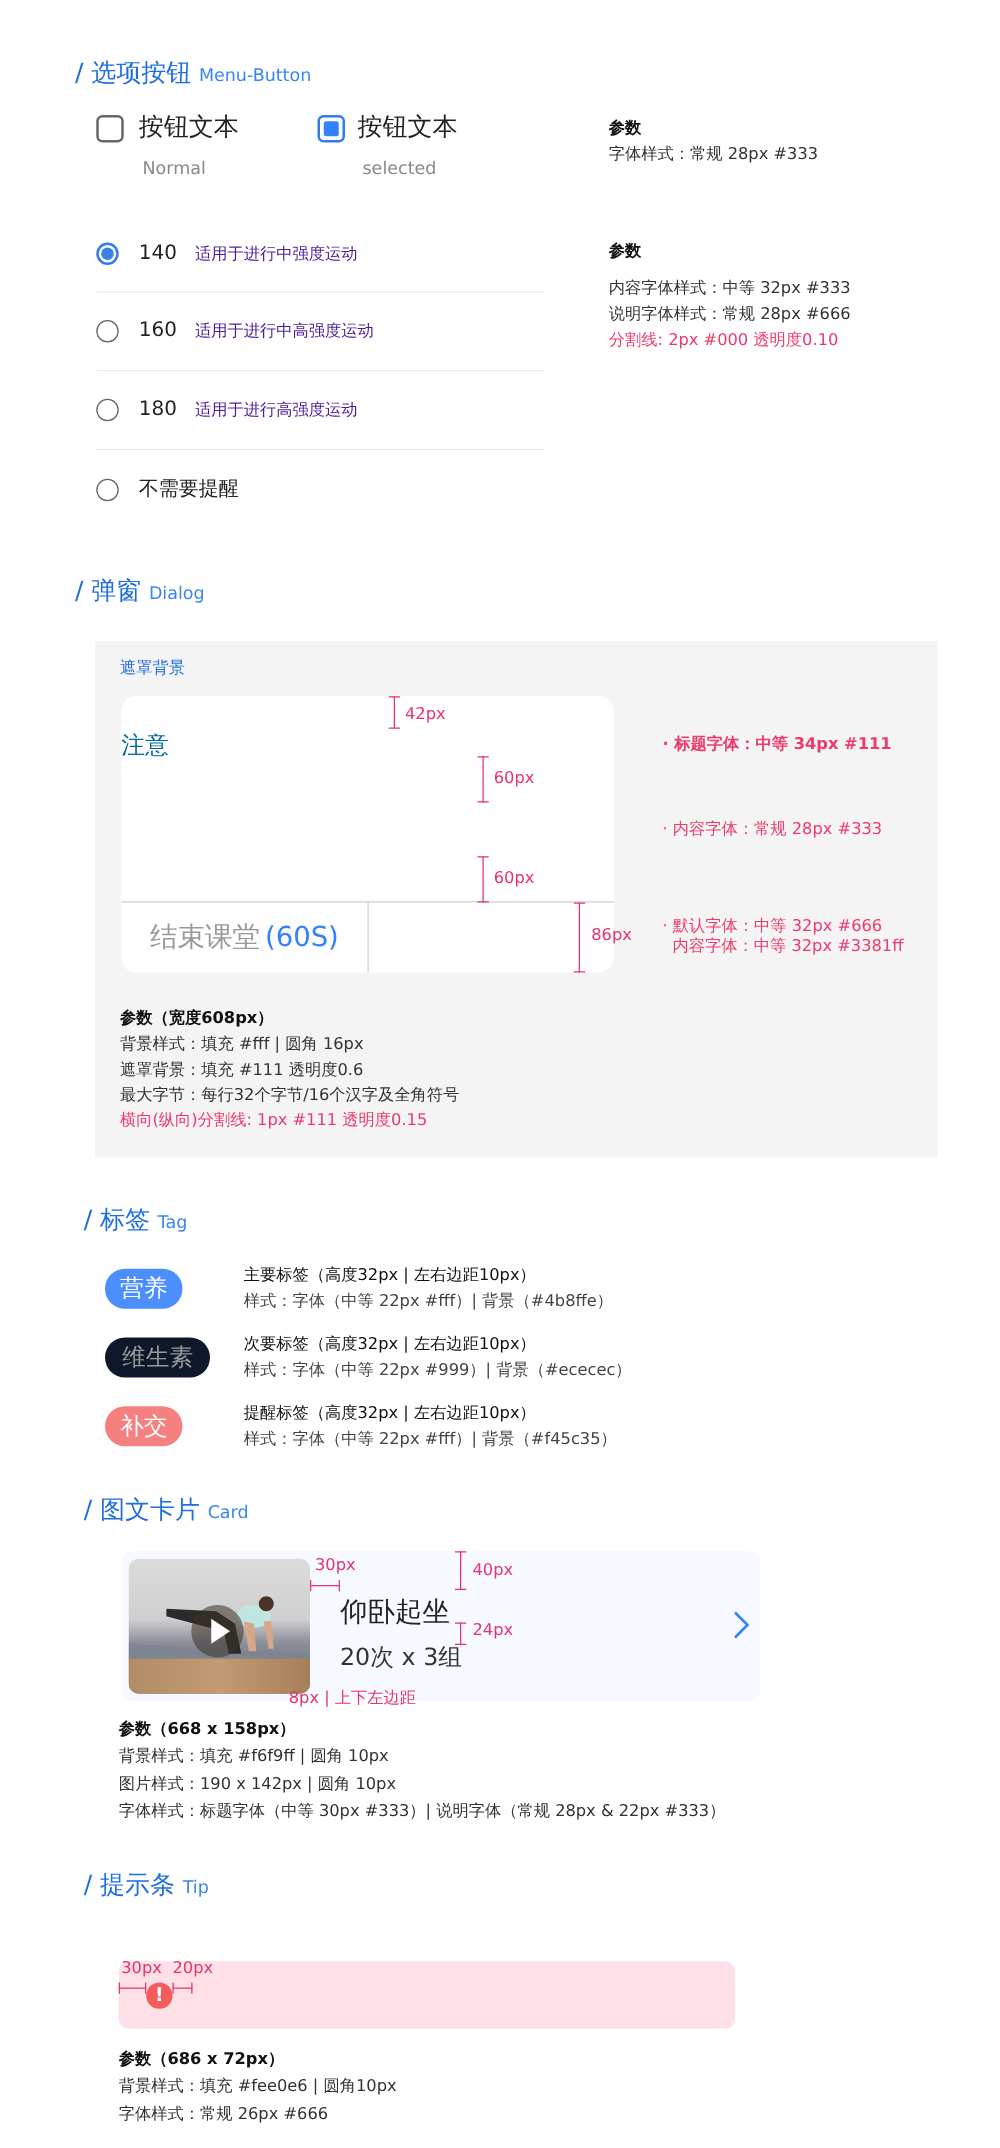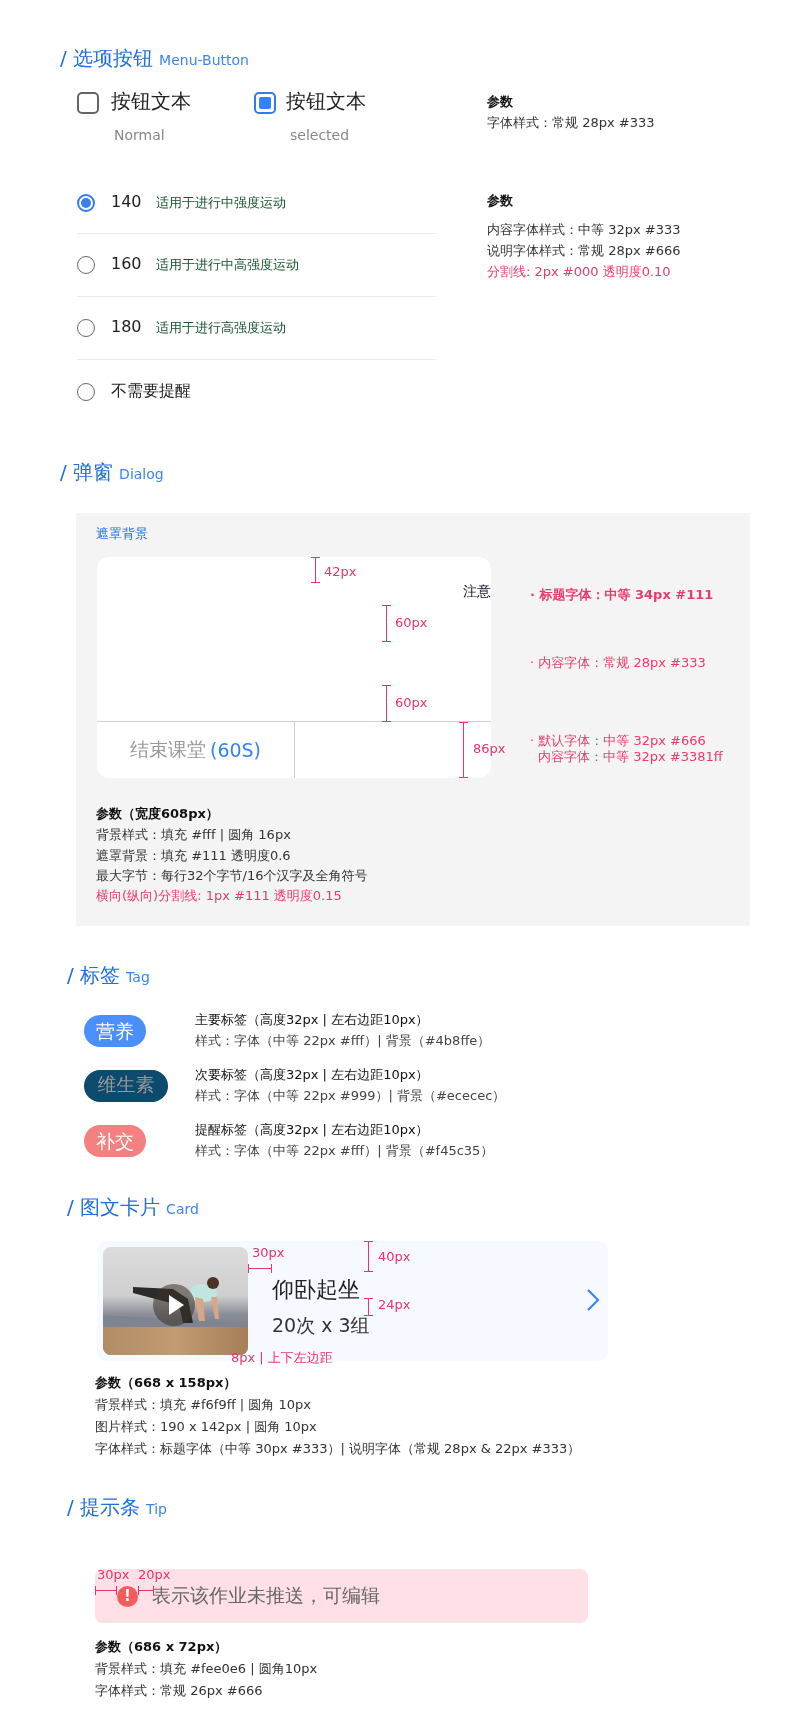--- a/index.html
+++ b/index.html
@@ -19,47 +19,47 @@
   .chk.sel { border-color: #2f7bf0; }
   .chk.sel::after { content: ""; position: absolute; left: 3px; top: 3px; width: 12px; height: 12px; background: #3381ff; border-radius: 2px; }
   .chk-label { font-size: 20px; color: #222; }
   .state-label { font-size: 14px; color: #888; }
 
   
   .radio { position: absolute; width: 18px; height: 18px; border: 1.5px solid #666; border-radius: 50%; }
   .radio.sel { border-color: #2f7bf0; border-width: 2px; }
   .radio.sel::after { content: ""; position: absolute; left: 2px; top: 2px; width: 10px; height: 10px; border-radius: 50%; background: #3a7fea; }
   .radio-val { font-size: 16px; color: #222; }
-  .radio-desc { font-size: 13px; color: #14532d; text-align: right; }
+  .radio-desc { font-size: 13px; color: #4c1d95; text-align: right; }
   .hr { position: absolute; height: 1px; background: rgba(0,0,0,0.08); }
 
   
   .panel { position: absolute; left: 76px; top: 513px; width: 674px; height: 413px; background: #f4f4f4; }
   .dialog { position: absolute; left: 97px; top: 557px; width: 394px; height: 221px; background: #fff; border-radius: 12px; overflow: hidden; }
-  .dlg-title { position: absolute; left: 0; right: 0; top: 26px; text-align: right; font-size: 14px; color: #0f172a; }
+  .dlg-title { position: absolute; left: 0; right: 0; top: 26px; text-align: left; font-size: 19px; color: #0369a1; }
   .dlg-body { position: absolute; left: 0; right: 0; top: 84px; text-align: center; font-size: 16px; color: #333; line-height: 22px; }
   .dlg-divider-h { position: absolute; left: 0; right: 0; top: 164px; height: 1px; background: rgba(17,17,17,0.2); }
   .dlg-divider-v { position: absolute; left: 197px; top: 165px; width: 1px; bottom: 0; background: rgba(17,17,17,0.2); }
-  .dlg-btn { position: absolute; top: 165px; height: 56px; width: 197px; display: flex; align-items: center; justify-content: center; font-size: 19px; background: transparent; border: none; cursor: pointer; font-family: inherit; }
+  .dlg-btn { position: absolute; top: 165px; height: 56px; width: 197px; display: flex; align-items: center; justify-content: center; font-size: 22px; background: transparent; border: none; cursor: pointer; font-family: inherit; }
   .dlg-btn.left { left: 0; color: #999; }
   .dlg-btn.left .cd { color: #3381ff; margin-left: 4px; }
   .dlg-btn.right { left: 198px; color: #3381ff; }
 
   .measure-v { position: absolute; width: 9px; border-left: 0; }
   .measure-v .line { position: absolute; left: 4px; top: 0; bottom: 0; width: 1px; background: #e8336b; }
   .measure-v .cap-t, .measure-v .cap-b { position: absolute; left: 0; width: 9px; height: 1px; background: #e8336b; }
   .measure-v .cap-t { top: 0; } .measure-v .cap-b { bottom: 0; }
   .measure-label { position: absolute; font-size: 13px; color: #e8336b; white-space: nowrap; }
 
   .note { position: absolute; font-size: 13px; color: #ee3a6a; white-space: nowrap; }
 
   
   .tag { position: absolute; height: 32px; border-radius: 16px; padding: 0 10px; font-size: 19px; line-height: 32px; text-align: center; }
   .tag.primary { background: #4b8ffe; color: #fff; }
-  .tag.secondary { background: #0c4a6e; color: #999; font-family: Liberation Mono, monospace; }
+  .tag.secondary { background: #0f172a; color: #999; }
   .tag.remind { background: #f48080; color: #fff; }
   .tag-h { font-size: 13px; color: #111; }
   .tag-s { font-size: 13px; color: #444; }
 
   
   .card { position: absolute; left: 97px; top: 1241px; width: 511px; height: 120px; background: #f6f9ff; border-radius: 9px; cursor: pointer; }
   .card-img { position: absolute; left: 6px; top: 6px; width: 145px; height: 108px; border-radius: 8px; overflow: hidden;
     background: linear-gradient(180deg, #dcdcdc 0%, #cfcfcf 45%, #8b8f98 62%, #7b808a 75%, #b08a62 76%, #a57d57 100%); }
   .card-img .floor { position: absolute; left: 0; right: 0; bottom: 0; height: 28px; background: linear-gradient(90deg,#b18c66,#c39b72,#a67e58); }
   .card-img .mat { position: absolute; left: 0; right: 0; bottom: 22px; height: 14px; background: #7e8590; transform: skewY(3deg); }
@@ -238,21 +238,20 @@
 <div class="abs param-line" style="left:95px; top:1396px;">背景样式：填充 #f6f9ff |  圆角 10px</div>
 <div class="abs param-line" style="left:95px; top:1418px;">图片样式：190 x 142px |  圆角 10px</div>
 <div class="abs param-line" style="left:95px; top:1440px;">字体样式：标题字体（中等 30px #333）|  说明字体（常规 28px &amp; 22px #333）</div>
 
 <div class="sec-title" style="left:67px; top:1495px;">
   <span>/ 提示条</span><span class="en">Tip</span>
 </div>
 
 <div class="tip">
   <div class="tip-icon">!</div>
-  <div class="tip-text">表示该作业未推送，可编辑</div>
 </div>
 <div class="h-measure" style="left:95px; top:1586px; width:22px;">
     <div class="line"></div>
     <div class="cap-l"></div>
     <div class="cap-r"></div>
   </div>
 <div class="h-measure" style="left:138px; top:1586px; width:16px;">
     <div class="line"></div>
     <div class="cap-l"></div>
     <div class="cap-r"></div>

